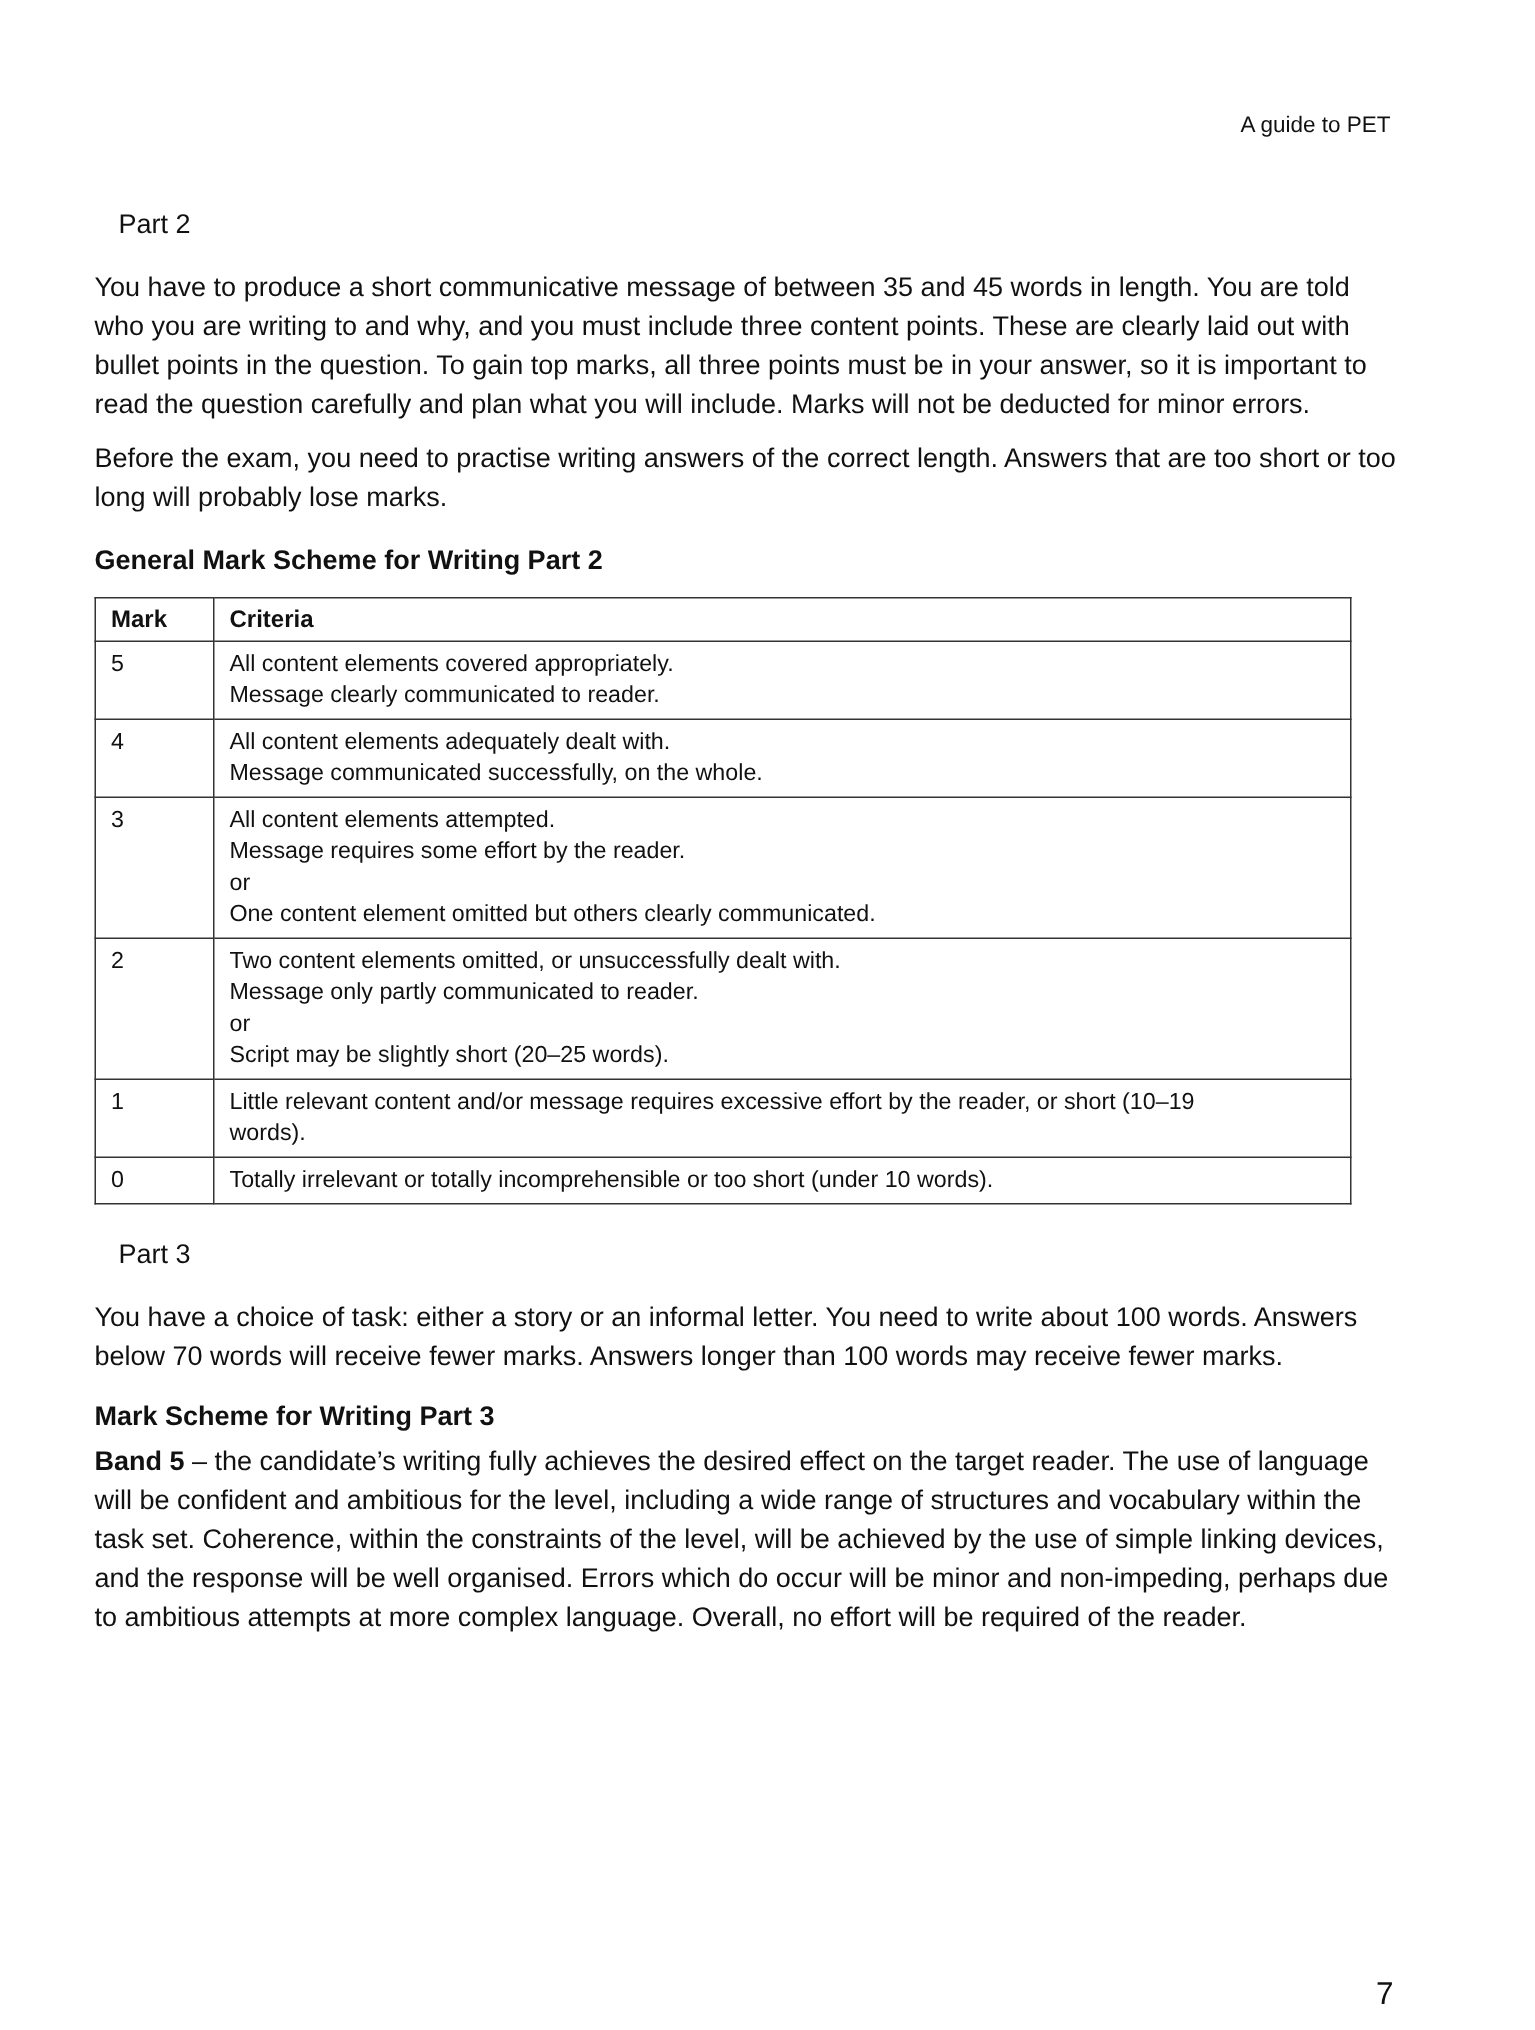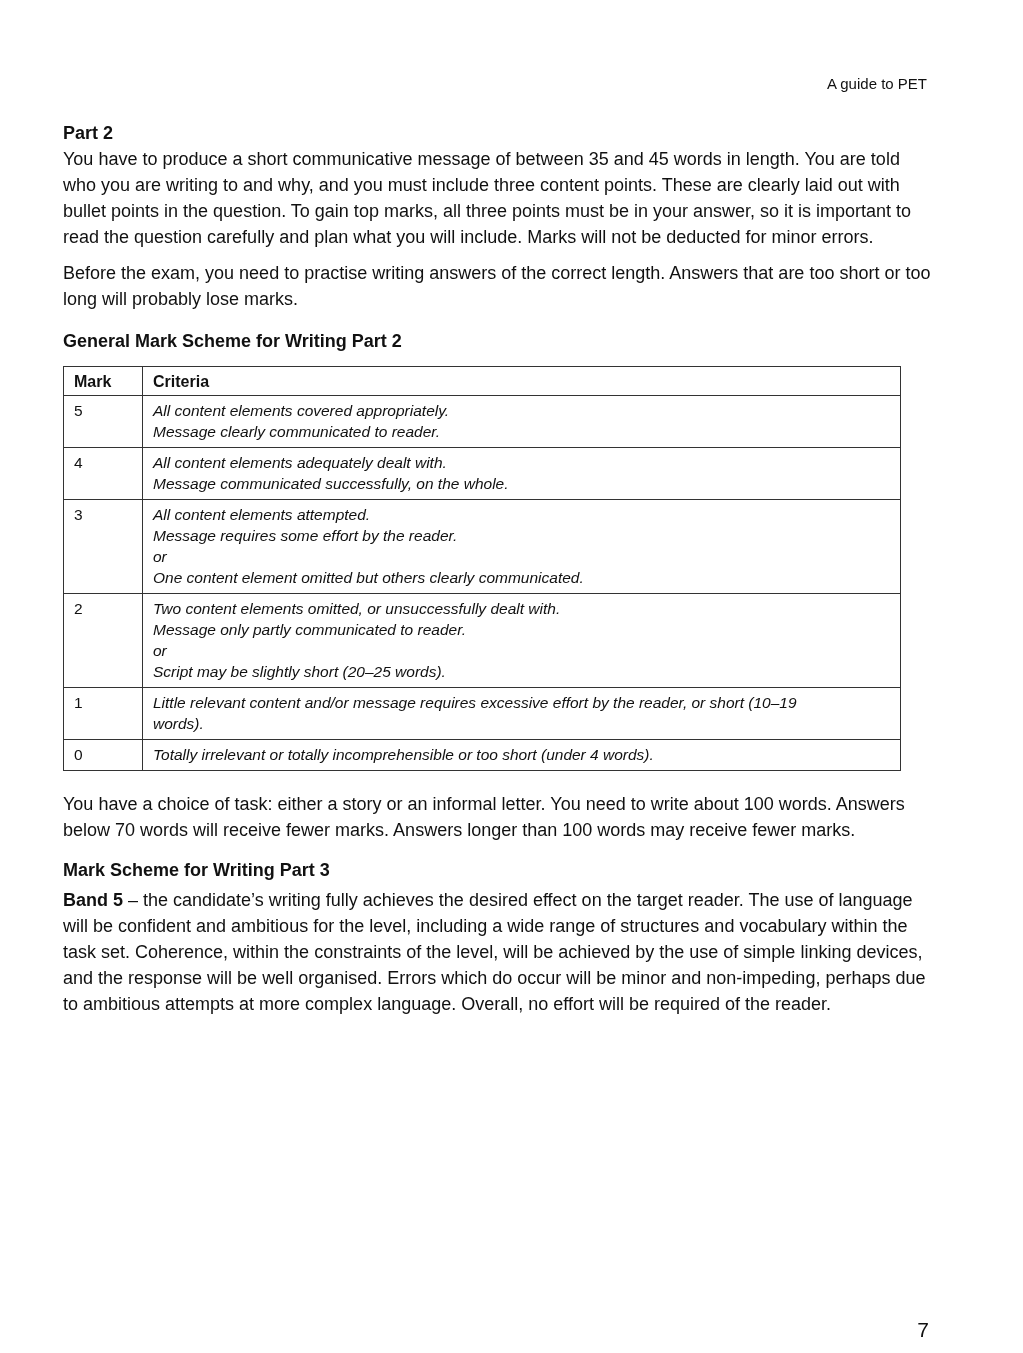--- a/index.html
+++ b/index.html
@@ -23,24 +23,24 @@
       color: #111;
       margin-top: 35px;
     }
     .content {
       position: absolute;
       left: 63px;
       top: 120px;
       width: 870px;
     }
     .section-heading {
-      font-weight: bold;
+      font-weight: normal;
       font-size: 18px;
       line-height: 26px;
-      margin: 0;
+      margin: 16px;
     }
     .para {
       font-size: 18px;
       line-height: 26px;
       margin: 0 0 10px 0;
     }
     .sub-heading {
       font-weight: bold;
       font-size: 18px;
       line-height: 26px;
@@ -65,21 +65,20 @@
       font-size: 16px;
       padding-top: 4px;
       padding-bottom: 3px;
     }
     table.mark-table th.col-mark,
     table.mark-table td.col-mark {
       width: 58px;
     }
     .crit-line {
       display: block;
-      font-style: italic;
     }
     .part3 {
       margin-top: 20px;
     }
     .band-label {
       font-weight: bold;
     }
     .page-number {
       position: absolute;
       right: 94px;
@@ -143,28 +142,29 @@
         </tr>
         <tr>
           <td class="col-mark">1</td>
           <td>
             <span class="crit-line" style="padding-right:70px;">Little relevant content and/or message requires excessive effort by the reader, or short (10–19 words).</span>
           </td>
         </tr>
         <tr>
           <td class="col-mark">0</td>
           <td>
-            <span class="crit-line">Totally irrelevant or totally incomprehensible or too short (under 4 words).</span>
+            <span class="crit-line">Totally irrelevant or totally incomprehensible or too short (under 10 words).</span>
           </td>
         </tr>
       </tbody>
     </table>
   </section>
 
   <section class="part3">
+    <h2 class="section-heading">Part 3</h2>
     <p class="para">You have a choice of task: either a story or an informal letter. You need to write about 100 words. Answers below 70 words will receive fewer marks. Answers longer than 100 words may receive fewer marks.</p>
 
     <h3 class="sub-heading" style="margin-top:14px;margin-bottom:4px;">Mark Scheme for Writing Part 3</h3>
     <p class="para">
       <span class="band-label">Band 5</span><span> – the candidate’s writing fully achieves the desired effect on the target reader. The use of language will be confident and ambitious for the level, including a wide range of structures and vocabulary within the task set. Coherence, within the constraints of the level, will be achieved by the use of simple linking devices, and the response will be well organised. Errors which do occur will be minor and non-impeding, perhaps due to ambitious attempts at more complex language. Overall, no effort will be required of the reader.</span>
     </p>
   </section>
 
 </div>
 

